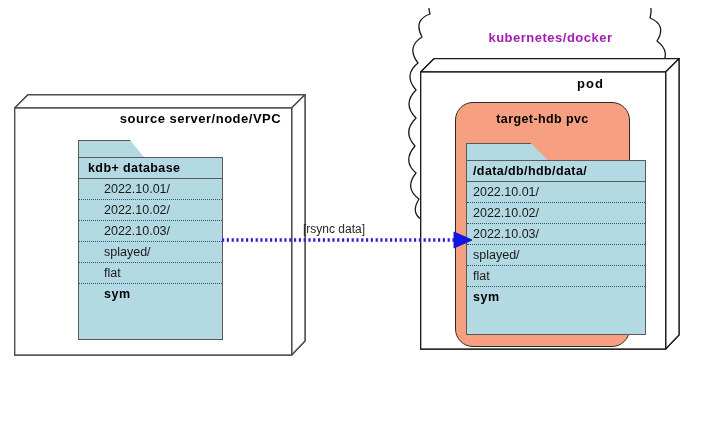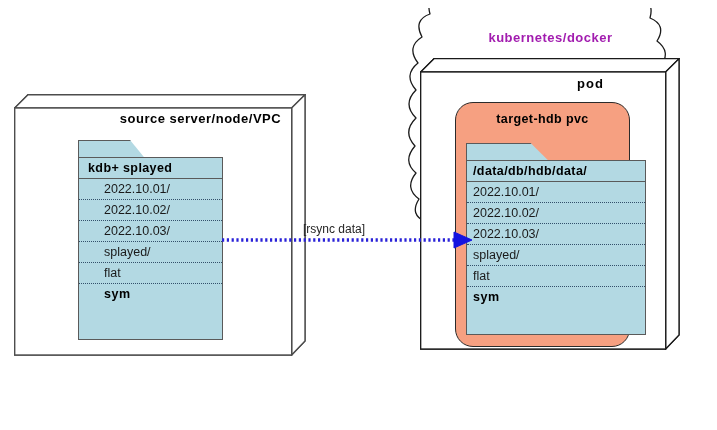--- a/index.html
+++ b/index.html
@@ -52,21 +52,21 @@
       <polygon points="0.7,14 14,0.7 291,0.7 277.6,14" fill="#ffffff" stroke="#4d4d4d" stroke-width="1.4"></polygon>
       <polygon points="277.6,14 291,0.7 291,247 277.6,261" fill="#ffffff" stroke="#4d4d4d" stroke-width="1.4"></polygon>
       <rect x="0.7" y="14" width="277" height="247" fill="#ffffff" stroke="#4d4d4d" stroke-width="1.4"></rect>
     </svg>
     <div class="title" style="font-size:13px;top:17px;left:0;width:277px;">source server/node/VPC</div>
   </div>
 
   <div class="folder" style="left:78px;top:140px;width:145px;height:200px;">
     <div class="tab"></div>
     <div class="body">
-      <div class="hdr" style="font-size:12.5px;">kdb+ splayed</div>
+      <div class="hdr" style="font-size:12.5px;">kdb+ database</div>
       <div class="row" style="font-size:12.5px;">2022.10.01/</div>
       <div class="row" style="font-size:12.5px;">2022.10.02/</div>
       <div class="row" style="font-size:12.5px;">2022.10.03/</div>
       <div class="row" style="font-size:12.5px;">splayed/</div>
       <div class="row" style="font-size:12.5px;">flat</div>
       <div class="row last" style="font-size:12.5px;">sym</div>
     </div>
   </div>
 
   <div class="cloud" style="left:388px;top:8px;width:325px;height:395px;">

